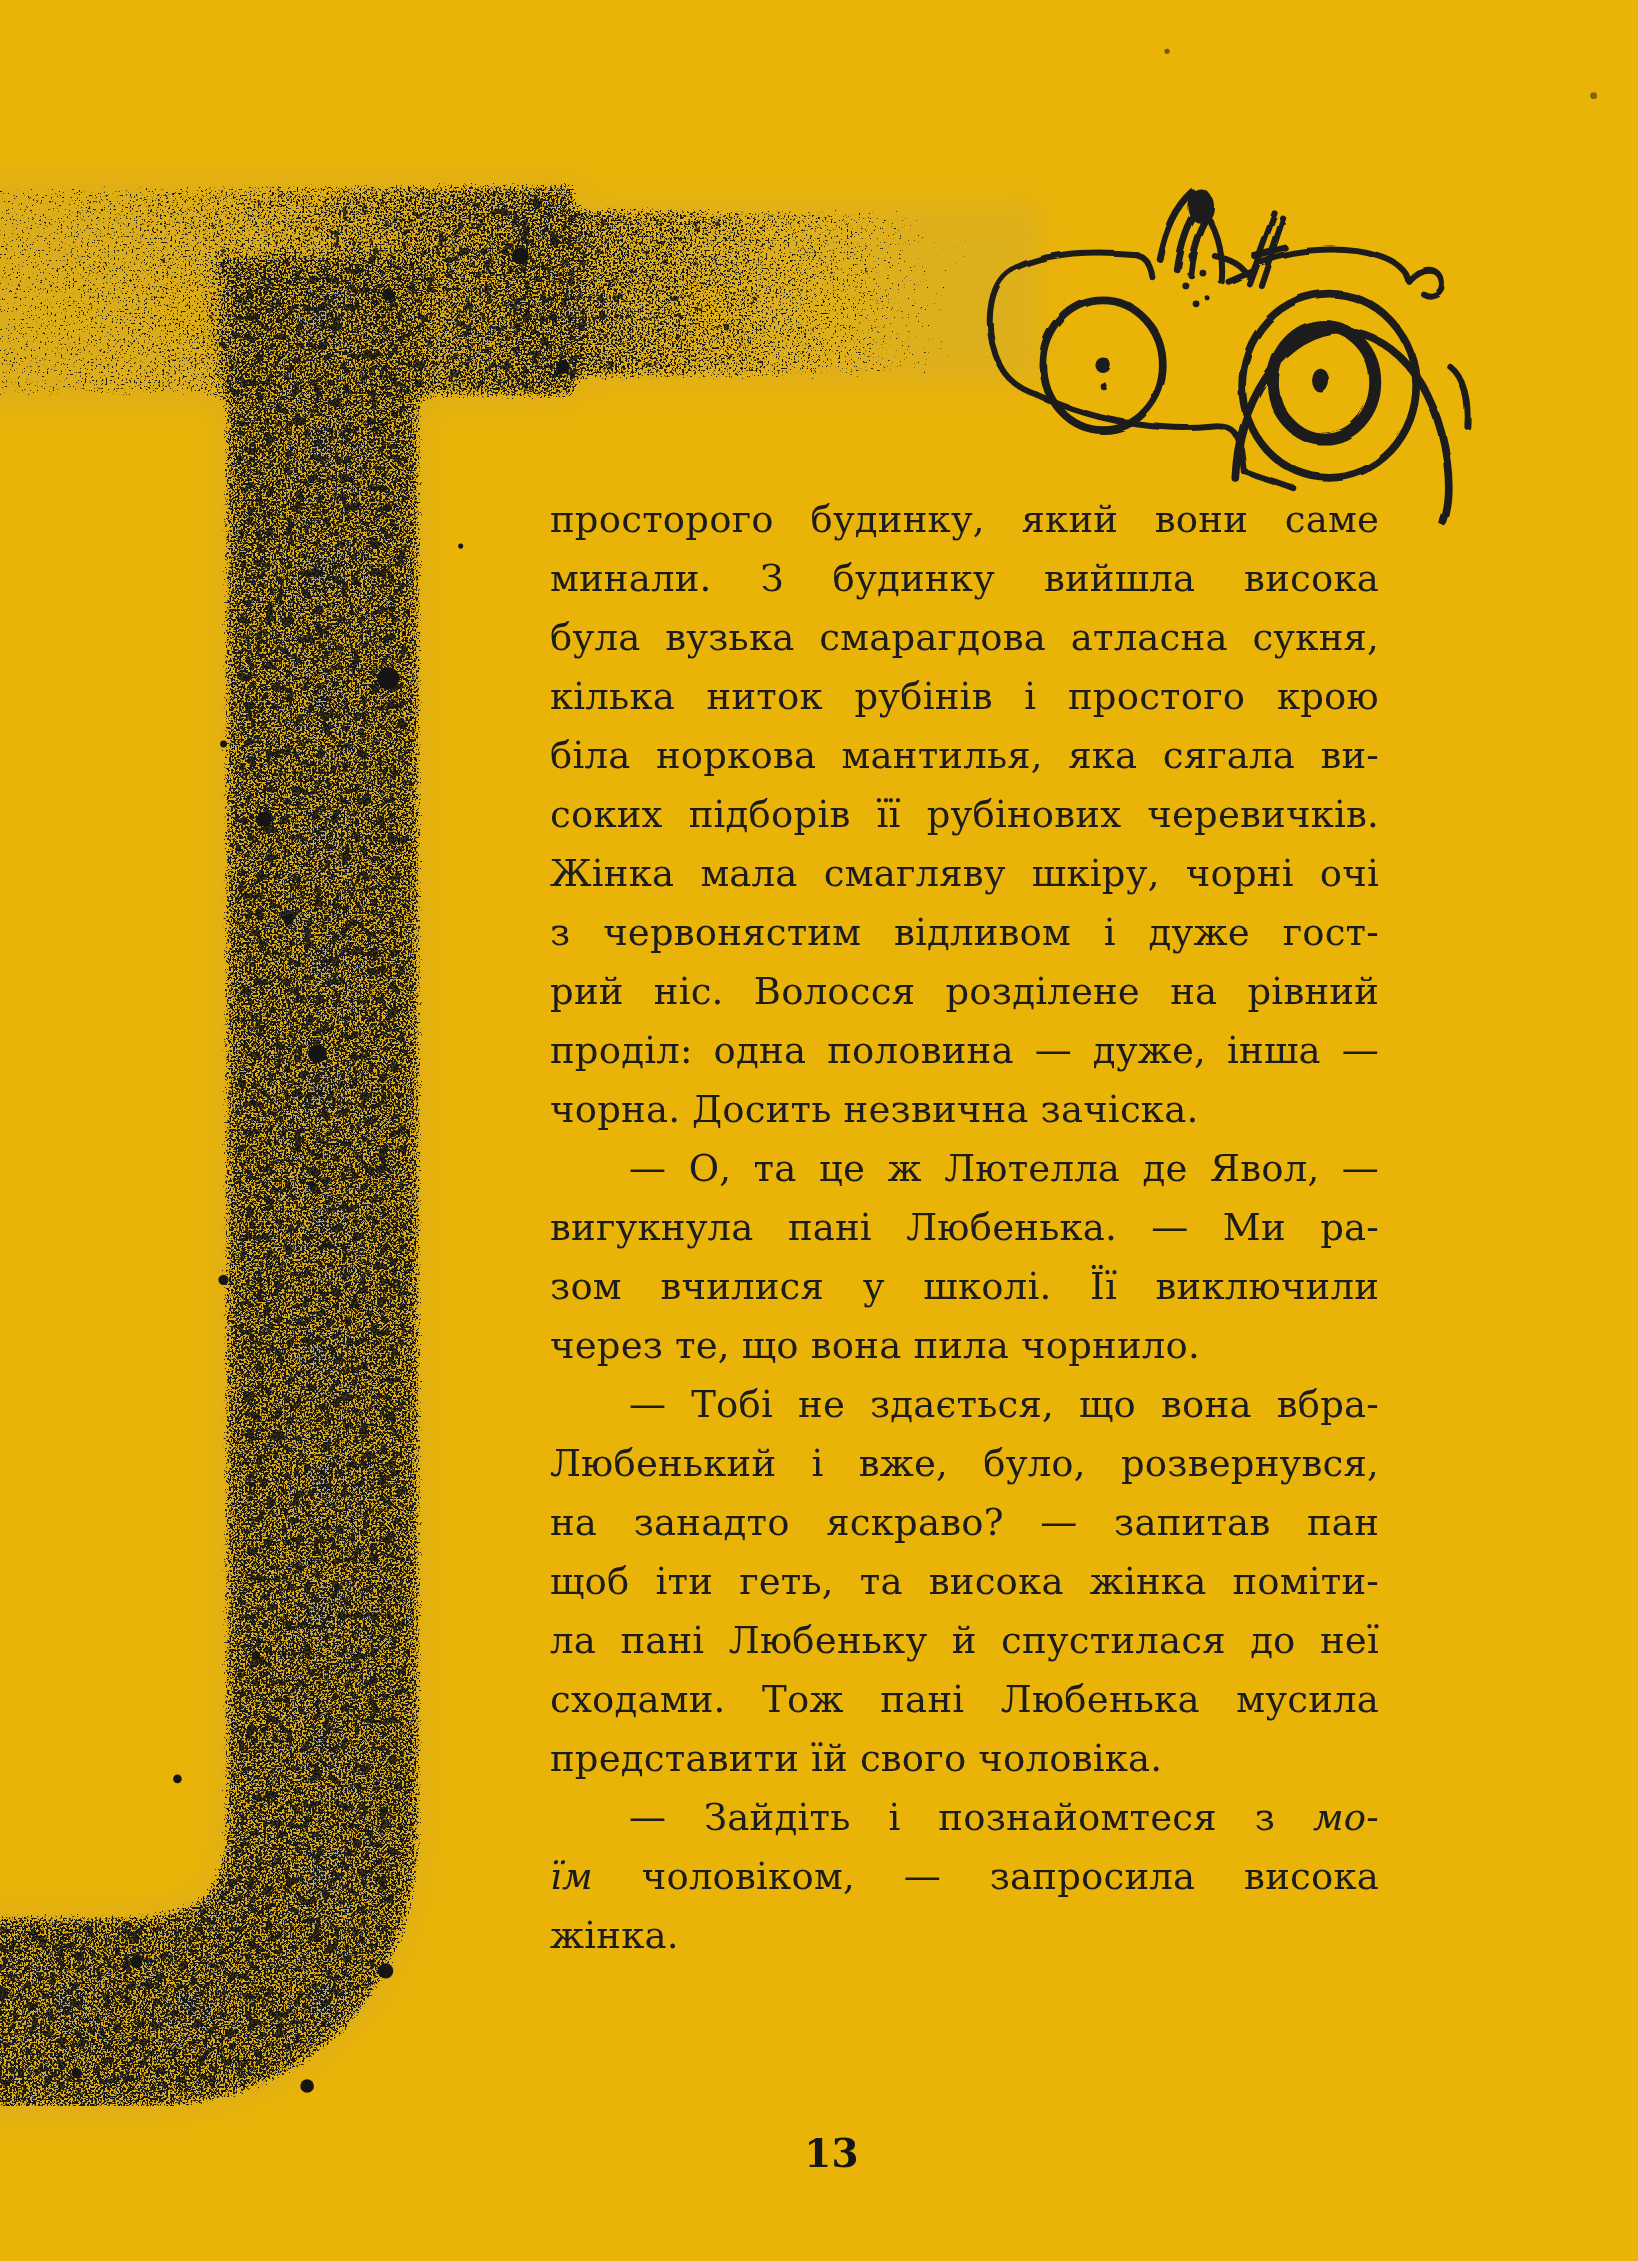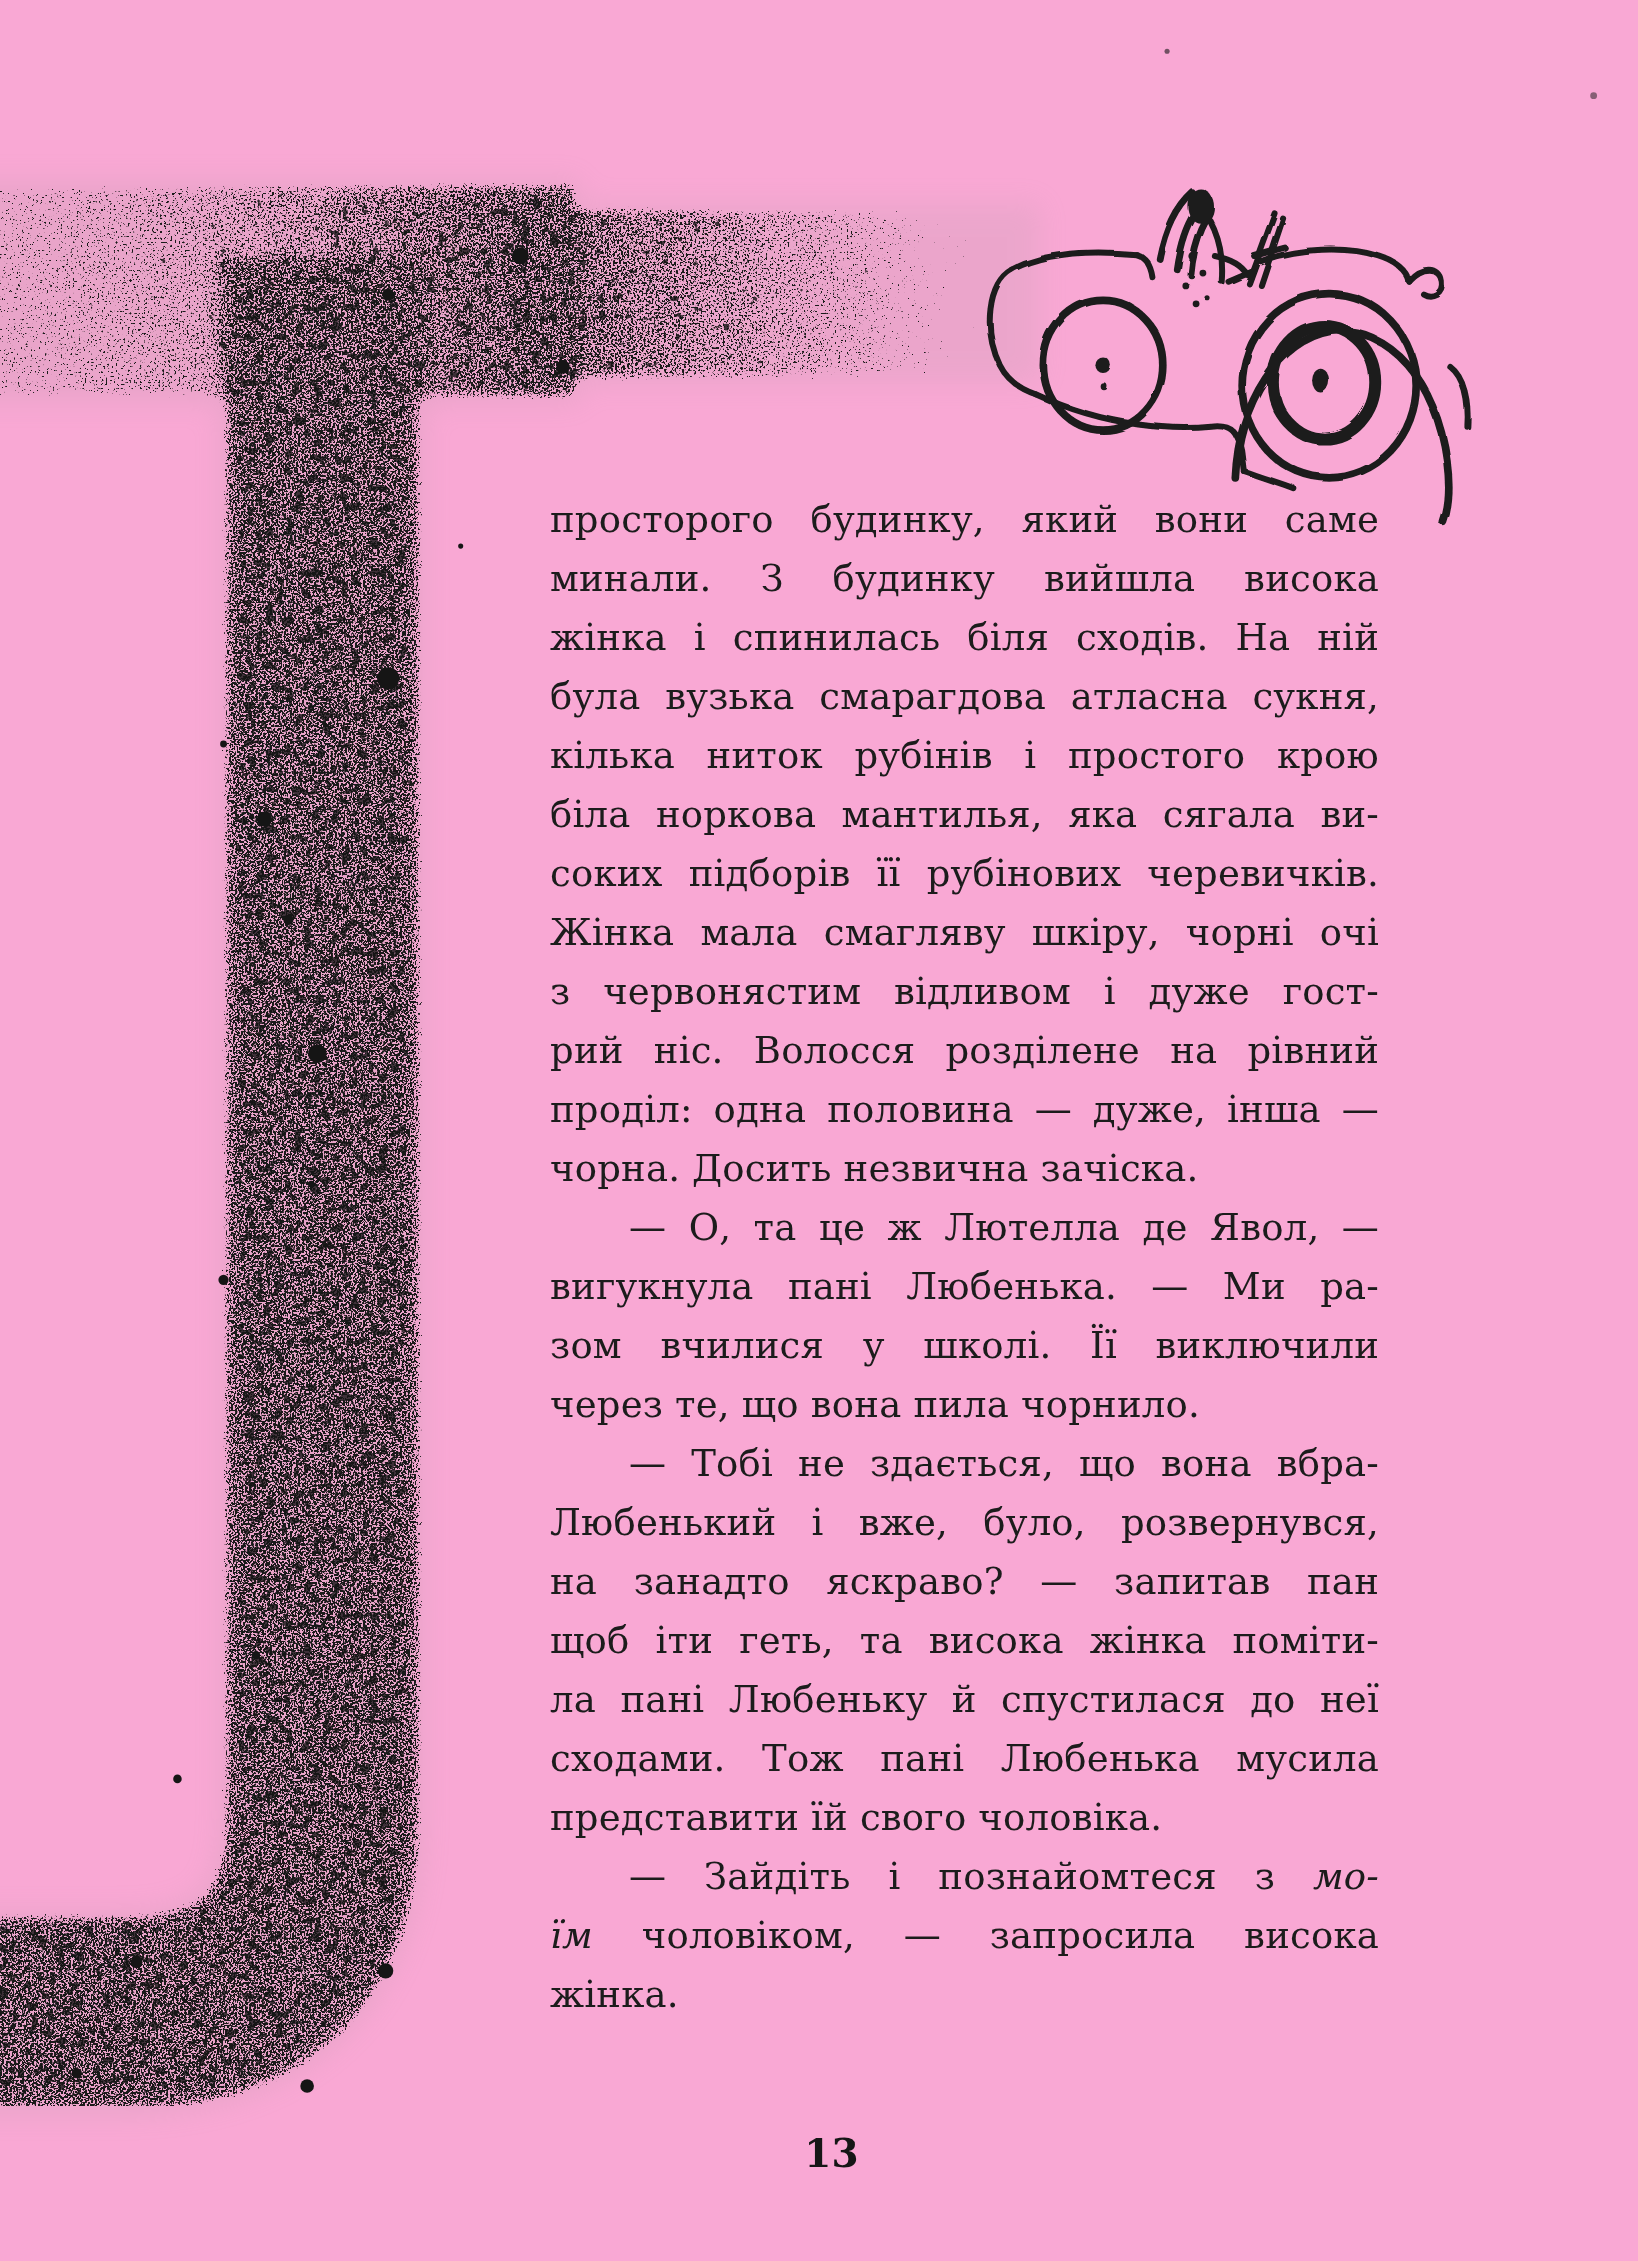--- a/index.html
+++ b/index.html
@@ -2,21 +2,21 @@
 <html style="font-size:13.7px"><head>
 <meta charset="utf-8">
 <style>
   html,body{margin:0;padding:0;}
   body{
     width:1638px;height:2261px;
     background:#ffffff;
     position:relative;overflow:hidden;
     font-family:"DejaVu Serif","Liberation Serif",serif;
   }
-  .page{position:absolute;inset:0;background:#f9a8d4;}
+  .page{position:absolute;inset:0;background:#eab308;}
   svg.art{position:absolute;left:0;top:0;display:block;}
   .text-block{
     position:absolute;left:550px;top:490px;width:829px;
     color:#1c1c1c;font-size:37px;line-height:59px;
     letter-spacing:0.2px;
   }
   .line{text-align:justify;text-align-last:justify;white-space:normal;}
   .line.end{text-align-last:left;}
   .line.in{text-indent:79px;}
   .it{font-style:italic;}
@@ -163,21 +163,20 @@
             <circle cx="1416" cy="350" r="3"></circle>
           <circle cx="1402" cy="356" r="4"></circle>
         </g>
       </g>
     </g>
   </svg>
 
   <div class="text-block">
       <div class="line"><span>просторого будинку, який вони саме</span></div>
       <div class="line"><span>минали. З будинку вийшла висока</span></div>
-      <div class="line"><span>жінка і спинилась біля сходів. На ній</span></div>
       <div class="line"><span>була вузька смарагдова атласна сукня,</span></div>
       <div class="line"><span>кілька ниток рубінів і простого крою</span></div>
       <div class="line"><span>біла норкова мантилья, яка сягала ви-</span></div>
       <div class="line"><span>соких підборів її рубінових черевичків.</span></div>
       <div class="line"><span>Жінка мала смагляву шкіру, чорні очі</span></div>
       <div class="line"><span>з червонястим відливом і дуже гост-</span></div>
       <div class="line"><span>рий ніс. Волосся розділене на рівний</span></div>
       <div class="line"><span>проділ: одна половина — дуже, інша —</span></div>
       <div class="line end"><span>чорна. Досить незвична зачіска.</span></div>
       <div class="line in"><span>— О, та це ж Лютелла де Явол, —</span></div>

